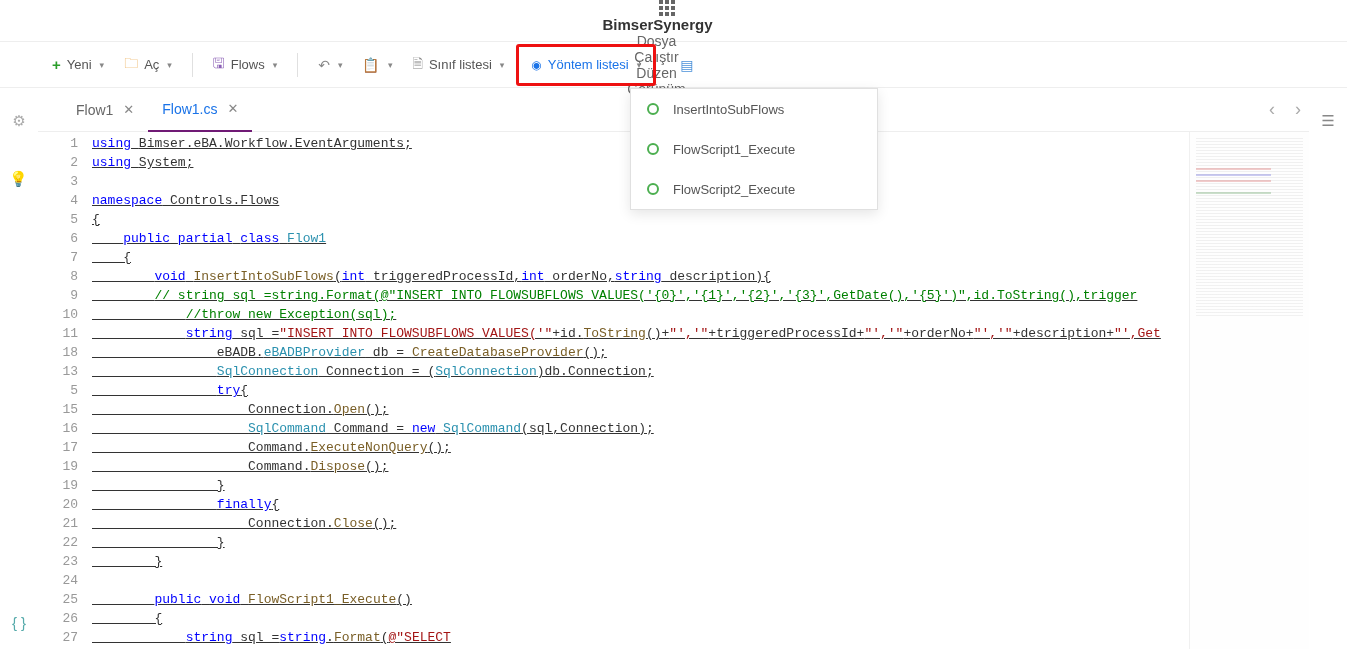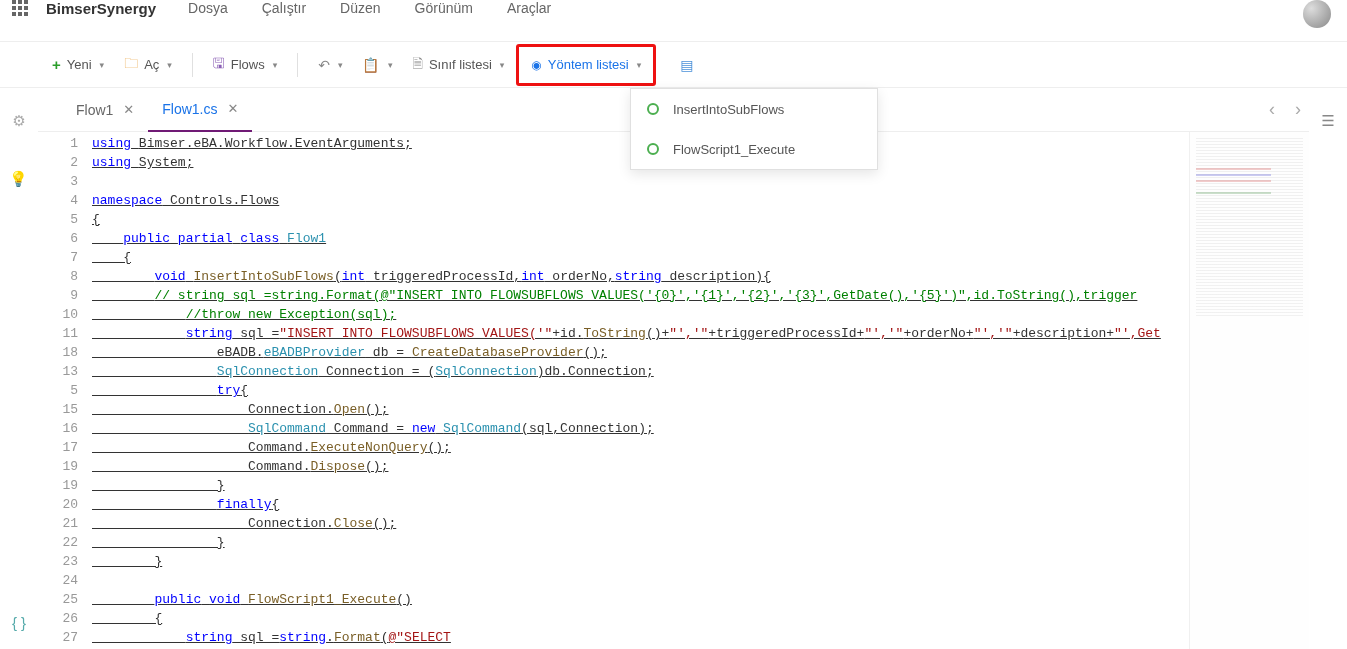--- a/index.html
+++ b/index.html
@@ -1,19 +1,19 @@
 <!DOCTYPE html>
 <html><head>
 <meta charset="utf-8">
 <style>
 * { margin: 0; padding: 0; box-sizing: border-box; }
 body { font-family: "Segoe UI", Arial, sans-serif; font-size: 13px; background: #fff; color: #333; width: 1347px; height: 649px; overflow: hidden; }
 
 
-.topbar { height: 42px; display: flex; align-items: flex-start; padding: 0 8px; border-bottom: 1px solid #eee; }
+.topbar { height: 42px; display: flex; align-items: center; padding: 0 8px; border-bottom: 1px solid #eee; flex-direction: column; }
 .topbar .apps { width: 18px; height: 18px; display: grid; grid-template-columns: repeat(3,4px); grid-template-rows: repeat(3,4px); gap: 2px; margin: 0 16px 0 4px; cursor: pointer; }
 .topbar .apps span { background: #666; }
 .topbar .brand { font-weight: 600; font-size: 15px; color: #333; margin-right: 32px; }
 .topbar .menu-item { color: #666; font-size: 14px; margin-right: 34px; cursor: pointer; }
 .topbar .avatar { width: 28px; height: 28px; border-radius: 50%; background: radial-gradient(circle at 30% 30%, #ddd, #888); margin-left: auto; margin-right: 8px; }
 
 
 .toolbar { height: 46px; display: flex; align-items: center; padding: 0 40px 0 44px; border-bottom: 1px solid #eee; gap: 4px; }
 .toolbar .btn { display: flex; align-items: center; height: 32px; padding: 0 8px; color: #555; cursor: pointer; border-radius: 2px; gap: 6px; }
 .toolbar .sep { width: 1px; height: 24px; background: #e0e0e0; margin: 0 8px; }
@@ -143,20 +143,24 @@
 </div>
 
 <div class="dropdown">
   <div class="item">
     <div class="circle"></div>
     <span class="lbl">InsertIntoSubFlows</span>
   </div>
   <div class="item">
     <div class="circle"></div>
     <span class="lbl">FlowScript1_Execute</span>
+  </div>
+  <div class="item">
+    <div class="circle"></div>
+    <span class="lbl">FlowScript2_Execute</span>
   </div>
 </div>
 
 <div class="leftrail">
   <span class="railicon">⚙</span>
   <span class="railicon">💡</span>
   <span class="railicon bottom">{ }</span>
 </div>
 
 <div class="rightrail">

